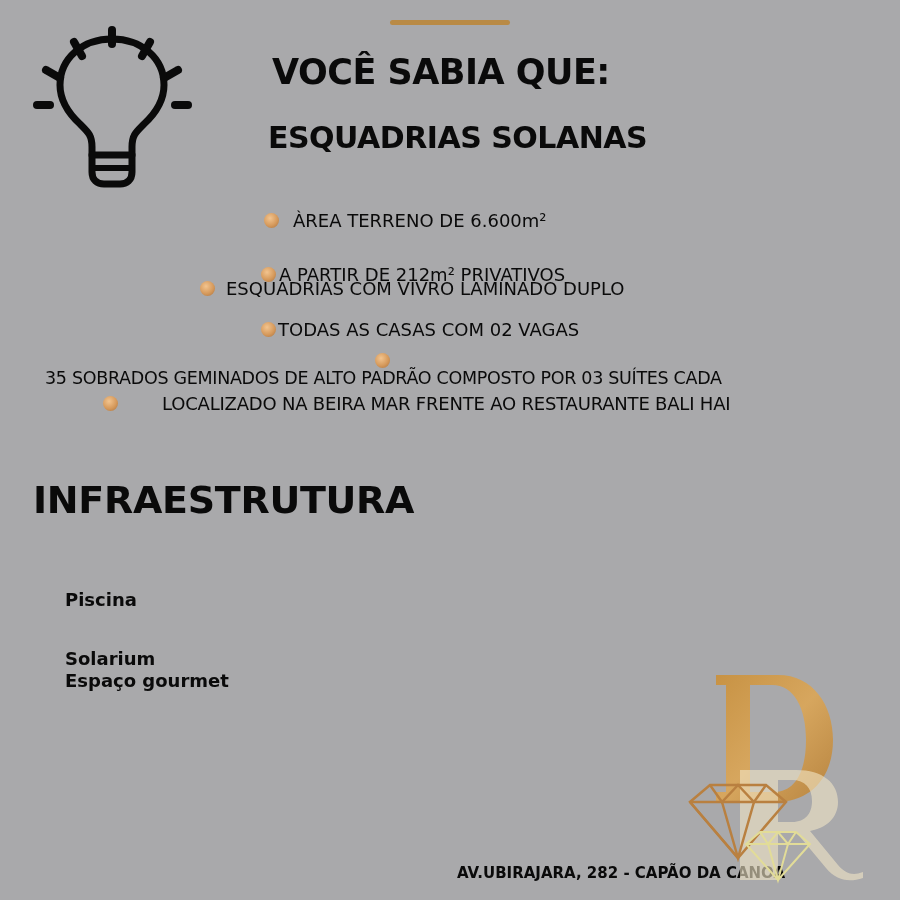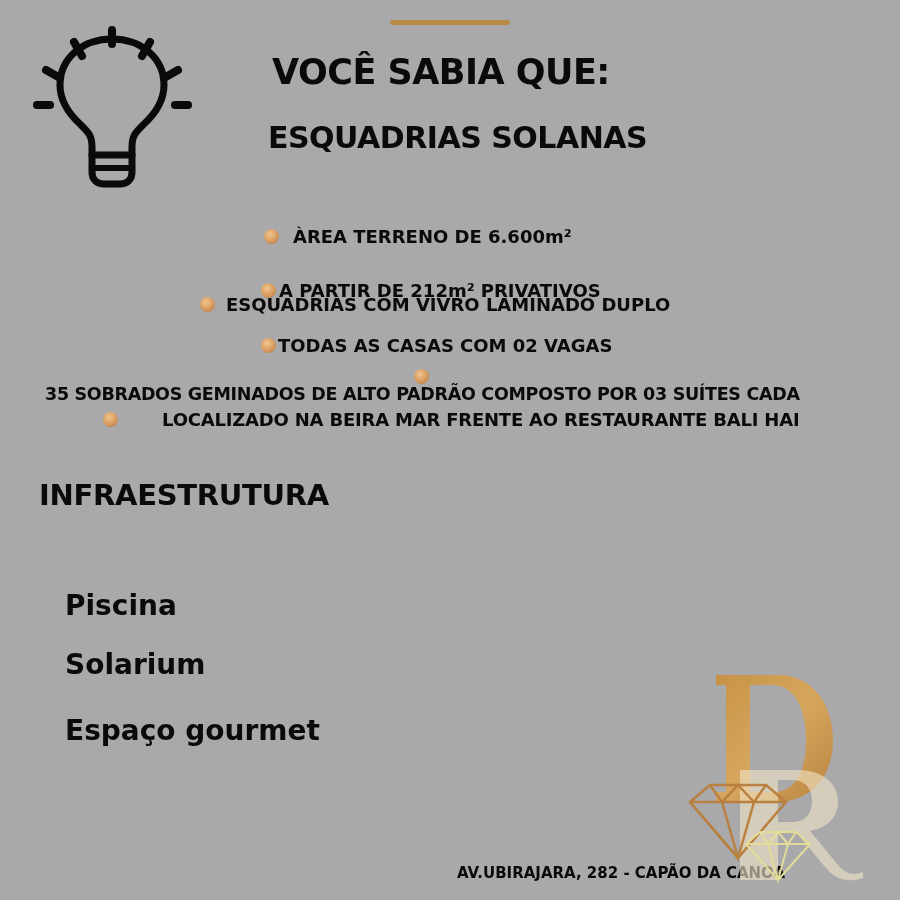--- a/index.html
+++ b/index.html
@@ -3,25 +3,25 @@
 <meta charset="utf-8">
 <style>
   html, body { margin:0; padding:0; }
   body { width:900px; height:900px; background:#a9a9ab; position:relative; overflow:hidden;
          font-family:"DejaVu Sans", sans-serif; color:#0a0a0a; }
   .abs { position:absolute; }
   .gold-bar { left:390px; top:20px; width:120px; height:5px; border-radius:3px; background:#b98a45; }
   .bulb { left:30px; top:22px; width:165px; height:175px; }
   .title { left:272px; top:52px; font-size:35px; font-weight:bold; letter-spacing:-0.5px; white-space:nowrap; }
   .subtitle { left:268px; top:120px; font-size:30px; font-weight:bold; white-space:nowrap; letter-spacing:-0.5px; }
-  .feat { font-size:18px; font-weight:bold; white-space:nowrap; display:flex; align-items:center;margin-top:16px; }
+  .feat { font-size:18px; font-weight:normal; white-space:nowrap; display:flex; align-items:center; }
   .dot { width:15px; height:15px; border-radius:50%; display:inline-block; flex:none;
          background:radial-gradient(circle at 40% 35%, #f2c48f 0%, #d69a5c 55%, #a8703c 100%); }
-  .infra-title { left:39px; top:478px; font-size:29px; font-weight:bold; white-space:nowrap; letter-spacing:-0.3px;}
-  .infra-item { left:65px; font-size:28px; font-weight:bold; white-space:nowrap; }
+  .infra-title { left:33px; top:478px; font-size:38px; font-weight:bold; white-space:nowrap; letter-spacing:-0.3px;}
+  .infra-item { left:65px; font-size:18px; font-weight:bold; white-space:nowrap; }
   .address { left:457px; top:864px; font-size:15px; font-weight:bold; white-space:nowrap; }
   .logo { left:688px; top:670px; width:190px; height:215px; }
 </style>
 </head>
 <body>
 
 <div class="abs gold-bar"></div>
 
 <svg class="abs bulb" viewBox="0 0 165 175">
   <g stroke="#0a0a0a" stroke-width="8" stroke-linecap="round" fill="none">
@@ -62,21 +62,21 @@
   <span>35 SOBRADOS GEMINADOS DE ALTO PADRÃO COMPOSTO POR  03 SUÍTES CADA</span>
 </div>
 <div class="abs feat" style="left:103px; top:393px; letter-spacing:-0.2px;gap:36px;">
   <span class="dot" style="margin-right:8px;"></span>
   <span>LOCALIZADO NA BEIRA MAR FRENTE AO RESTAURANTE BALI HAI</span>
 </div>
 
 <div class="abs infra-title">INFRAESTRUTURA</div>
 <div class="abs infra-item" style="top:589px;">Piscina</div>
 <div class="abs infra-item" style="top:648px;text-align:right;">Solarium</div>
-<div class="abs infra-item" style="top:670px;margin-top:44px;">Espaço gourmet</div>
+<div class="abs infra-item" style="top:670px;">Espaço gourmet</div>
 
 <div class="abs address">AV.UBIRAJARA, 282 - CAPÃO DA CANOA</div>
 
 <svg class="abs logo" viewBox="0 0 190 215">
   <defs>
     <linearGradient id="goldg" x1="0" y1="0" x2="1" y2="1">
       <stop offset="0" stop-color="#c9913e"></stop>
       <stop offset="0.5" stop-color="#d9a65a"></stop>
       <stop offset="1" stop-color="#b8823a"></stop>
     </linearGradient>

